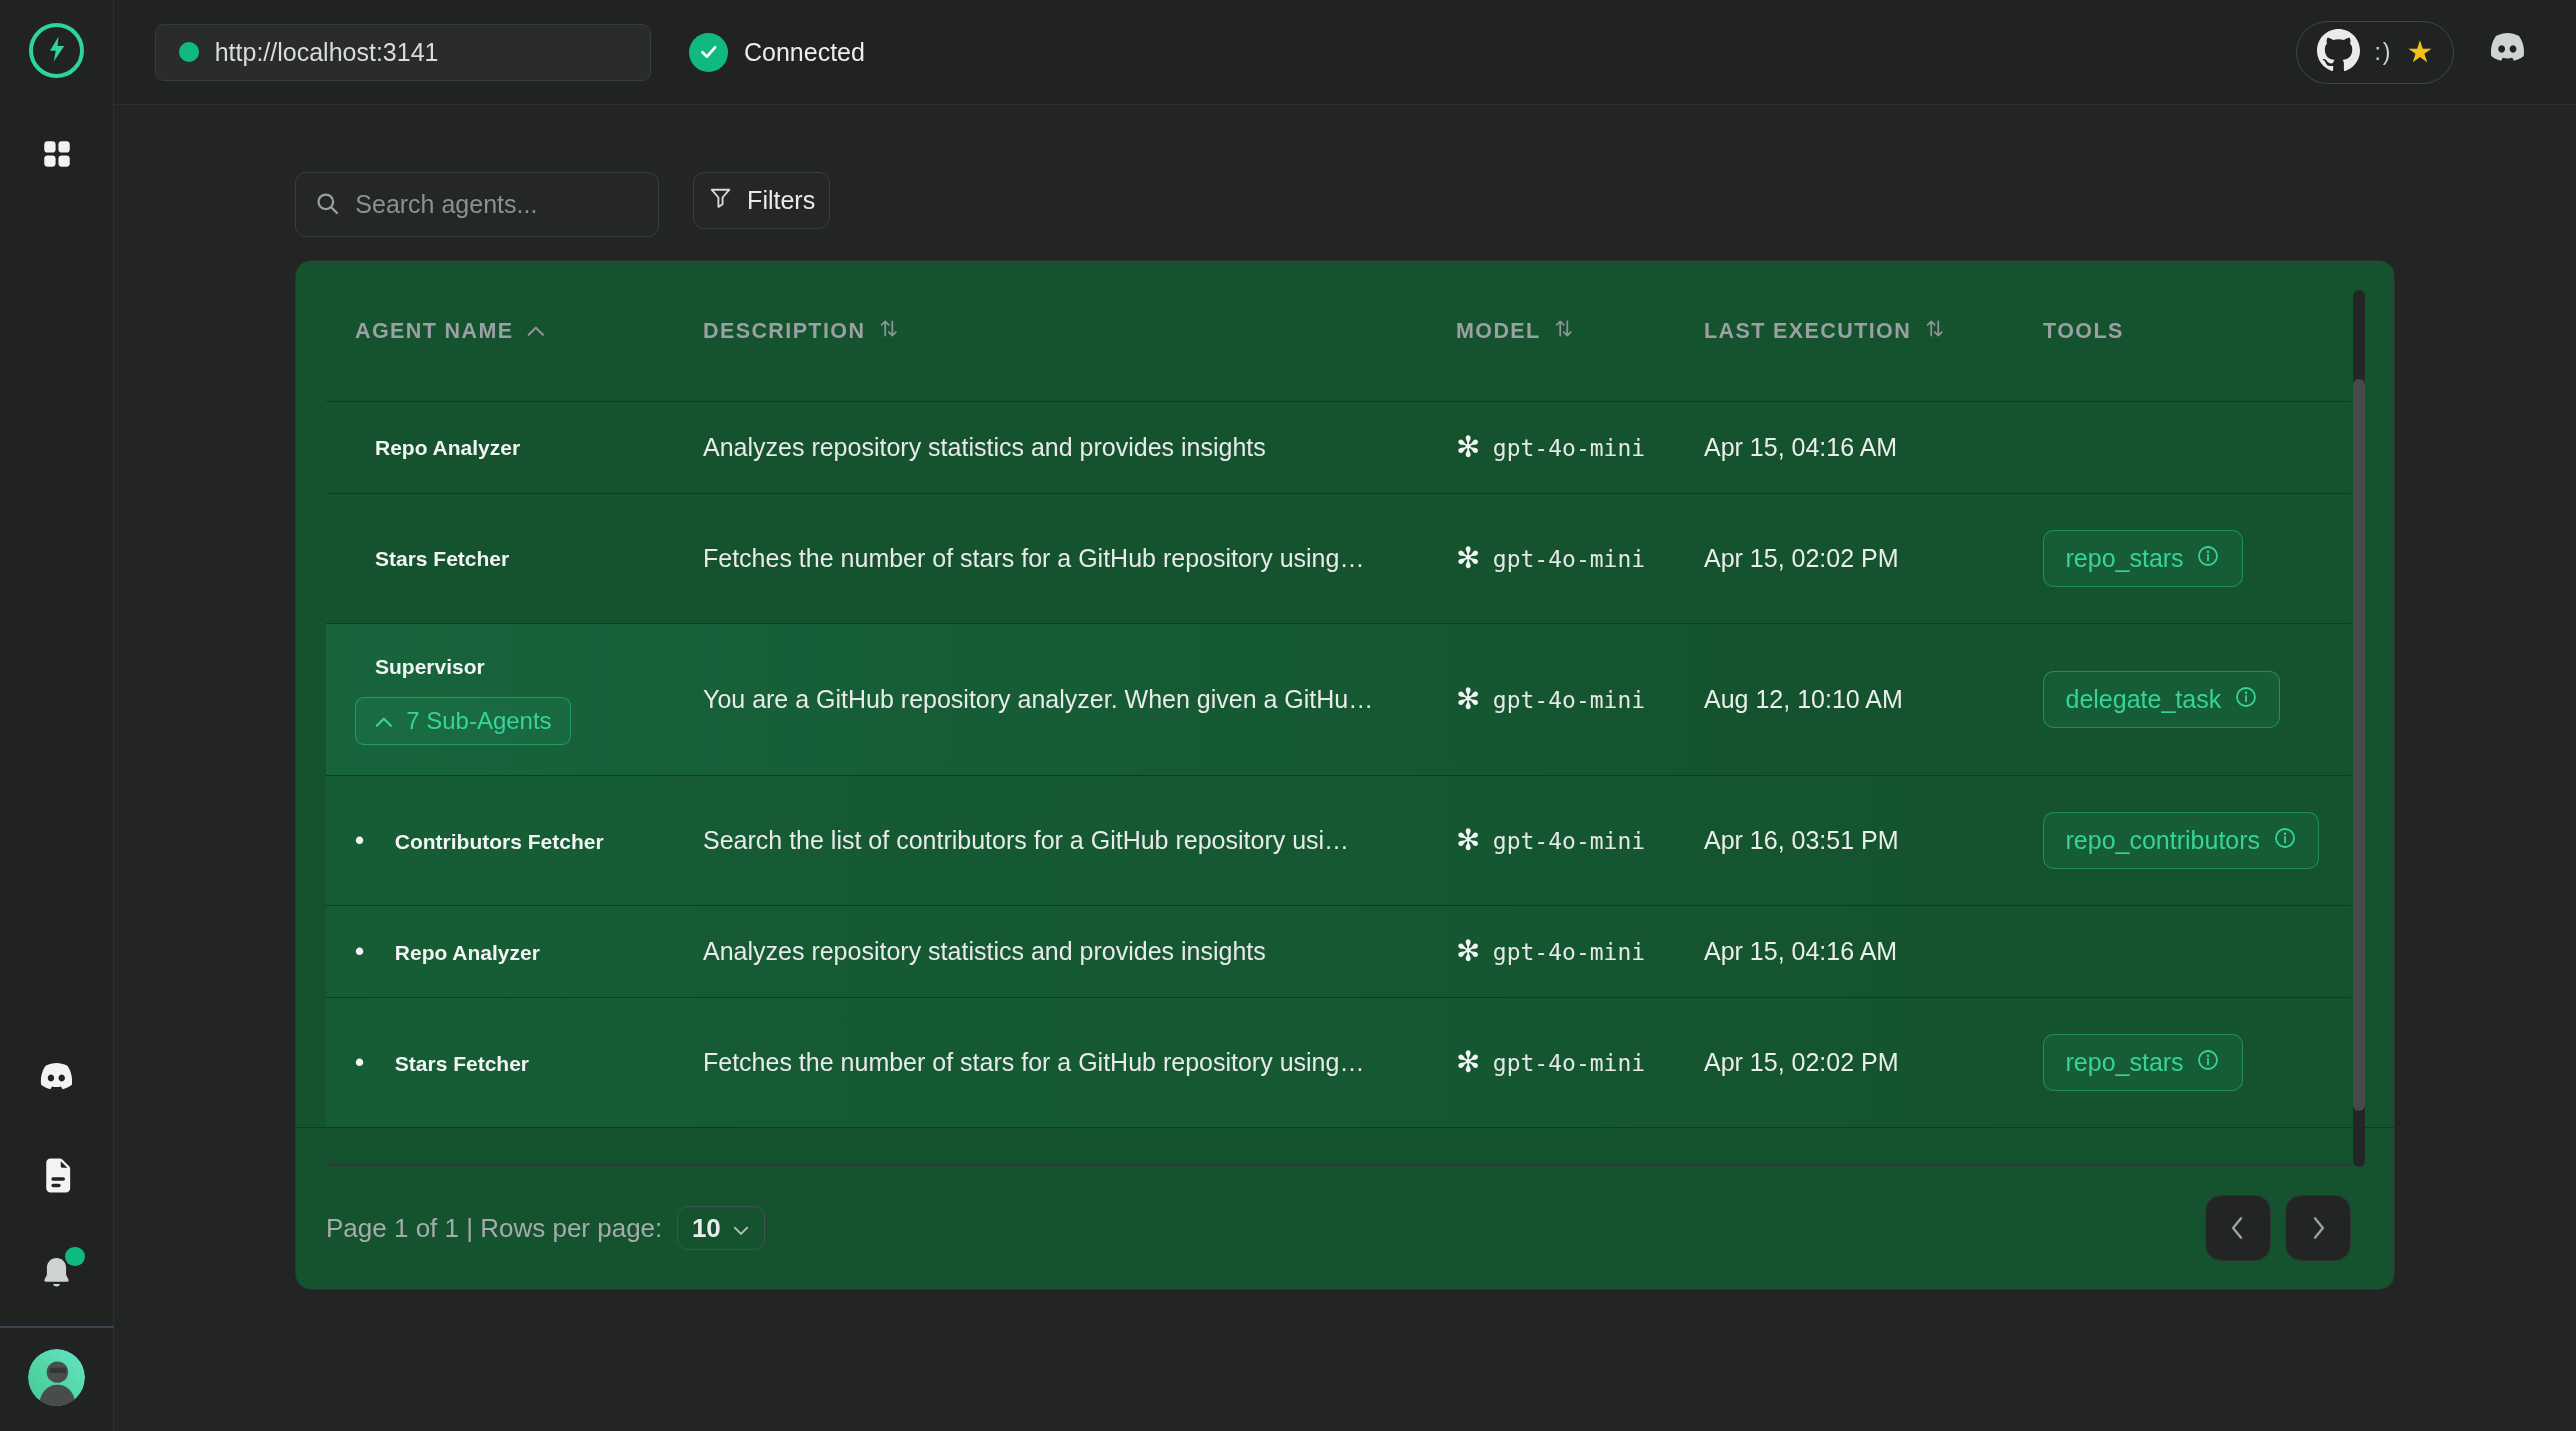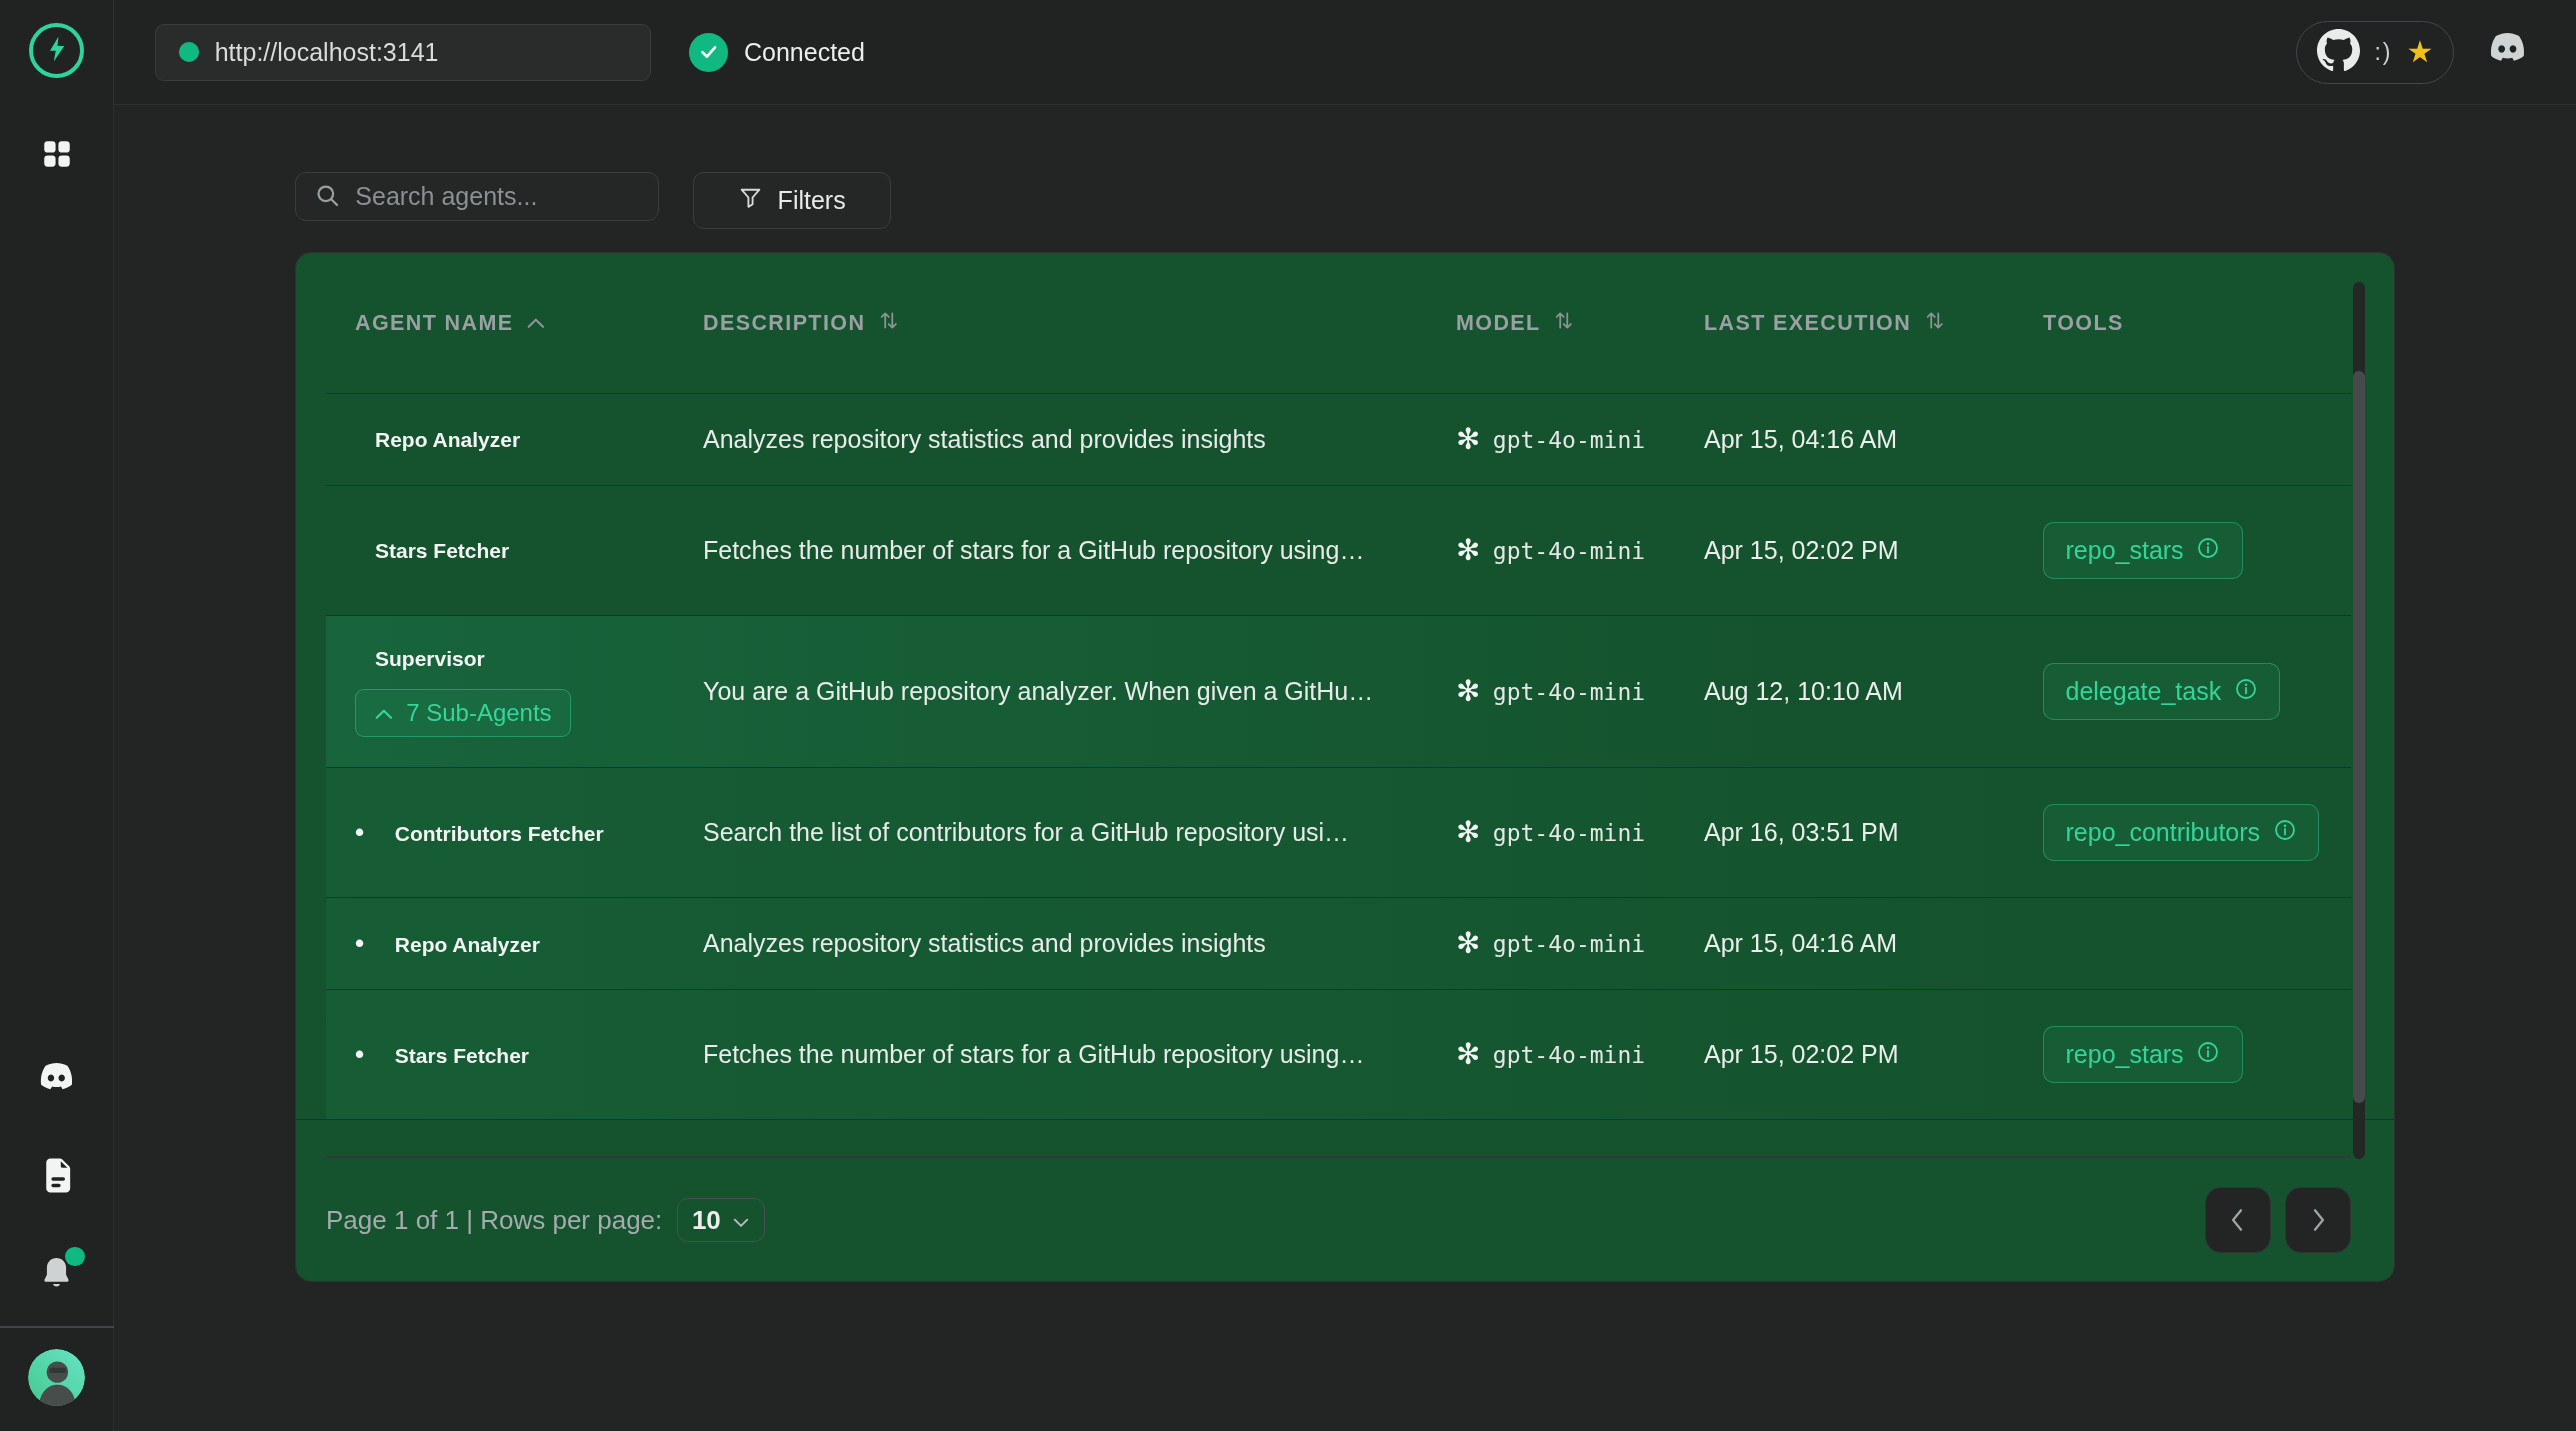--- a/index.html
+++ b/index.html
@@ -49,26 +49,26 @@
   .gh-pill { height:63px; border:1.8px solid #43474b; border-radius:32px; background:transparent;
     display:flex; align-items:center; gap:14.3px; padding:0 19.7px; cursor:pointer; }
   .gh-smiley { font-size:23px; color:#cdd1d3; letter-spacing:1.8px; }
   .gh-star { font-size:30px; color:#f2c117; line-height:1; }
   .tb-discord { margin-left:30px; background:none; border:none; cursor:pointer; display:block; }
 
   
   .main { flex:1; padding:67px 181px 0; background:#232524; }
   h1.page-title { font-size:43px; font-weight:700; color:#eef0ef; margin-bottom:50px; }
   .toolbar { display:flex; gap:34px; margin-bottom:23px; }
-  .search-box { width:364px; height:49px; background:#242726; border:1.8px solid #3a3e3d;
+  .search-box { width:364px; height:65px; background:#242726; border:1.8px solid #3a3e3d;
     border-radius:10.7px; display:flex; align-items:center; gap:14.3px; padding:0 18px; }
   .search-box input { flex:1; min-width:0; background:transparent; border:none; outline:none;
     color:#e8e9e9; font-size:25px; font-family:inherit; }
   .search-box input::placeholder { color:#8b9094; }
-  .filters-btn { width:198px; height:57px; background:#242726; border:1.8px solid #3a3e3d;
+  .filters-btn { width:137px; height:57px; background:#242726; border:1.8px solid #3a3e3d;
     border-radius:10.7px; color:#e9eaea; font-size:25px; font-family:inherit;
     display:flex; align-items:center; justify-content:center; gap:14.3px; cursor:pointer; }
 
   
   .card { position:relative; height:1030px; background:#14532d;
     border:1.8px solid #2e3130; border-radius:16px; }
   .tgrid { display:grid; grid-template-columns:377px 753px 248px 339px 1fr; align-items:center; }
   .thead { height:140px; margin:0 43px 0 30px; color:#9aa0a4; font-size:21.5px; font-weight:700;
     letter-spacing:1.4px; text-transform:uppercase; }
   .th { display:flex; align-items:center; gap:12.5px; cursor:pointer; }

